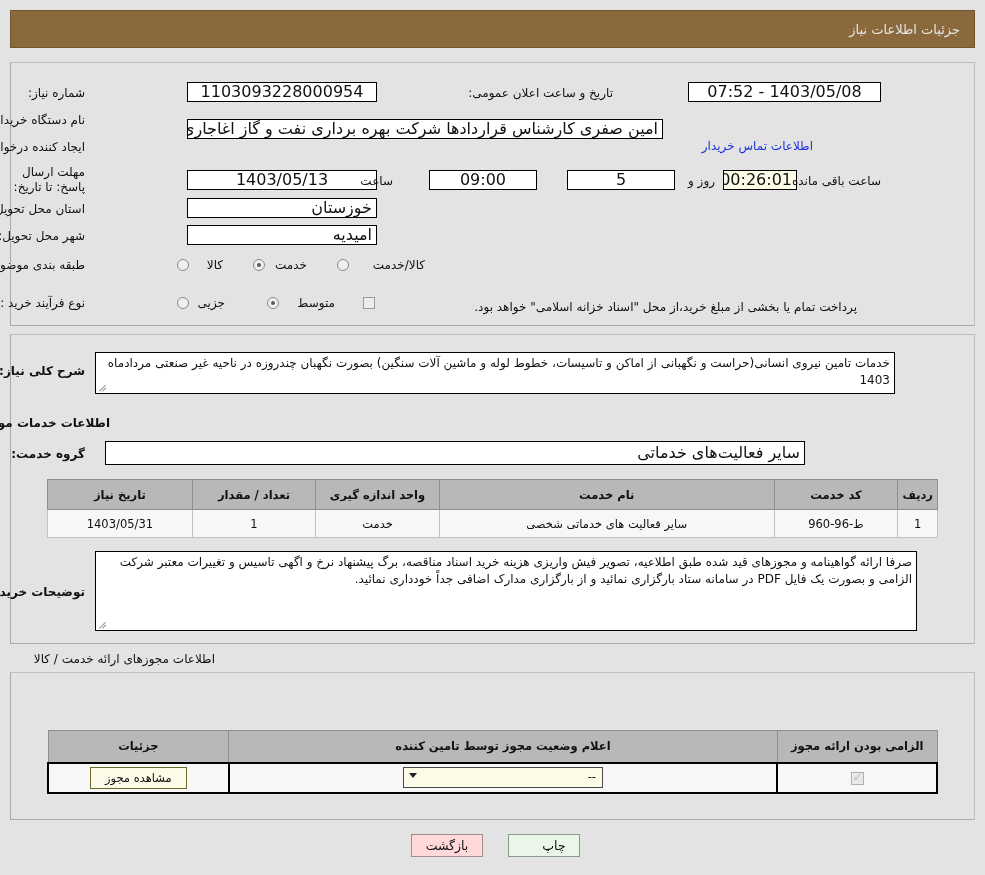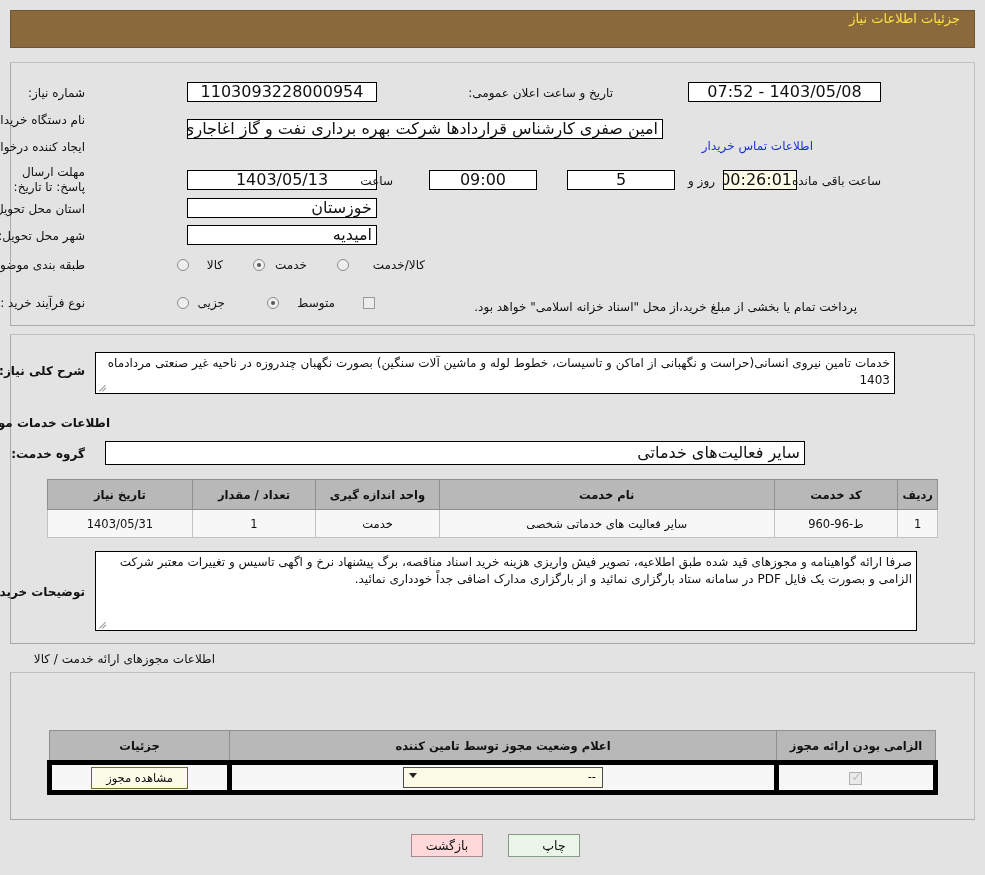--- a/index.html
+++ b/index.html
@@ -32,22 +32,22 @@
     position: absolute; top: 218px; right: 200px;
     width: 78px; height: 92px; opacity: .5; z-index: 0;
   }
 
   
   .titlebar {
     position: absolute; top: 10px; right: 10px;
     width: 965px; height: 38px;
     background: #8a6a3d;
     border: 1px solid #6f5530;
-    color: #fde047;
-    display: flex; align-items: flex-start; justify-content: flex-start;
+    color: #e5e5e5;
+    display: flex; align-items: center; justify-content: flex-start;
     padding: 0 14px;
     font-size: 13px;
     z-index: 3;
   }
 
   
   .panel {
     position: absolute;
     background: #e3e3e3;
     border: 1px solid #a9a9a9;
@@ -160,21 +160,21 @@
   table.permits th {
     background: #b8b8b8;
     border: 1px solid #8f8f8f;
     font-weight: bold;
     height: 32px;
     font-size: 11.5px;
     padding: 0 6px;
   }
   table.permits td {
     background: #f7f7f7;
-    border: 5px solid #000000;
+    border: 2px solid #000000;
     height: 30px;
     text-align: center;
     vertical-align: middle;
   }
   .select-box {
     display: inline-block;
     width: 200px; height: 21px;
     background: #fbfbe8;
     border: 1px solid #4a4a4a;
     position: relative;

